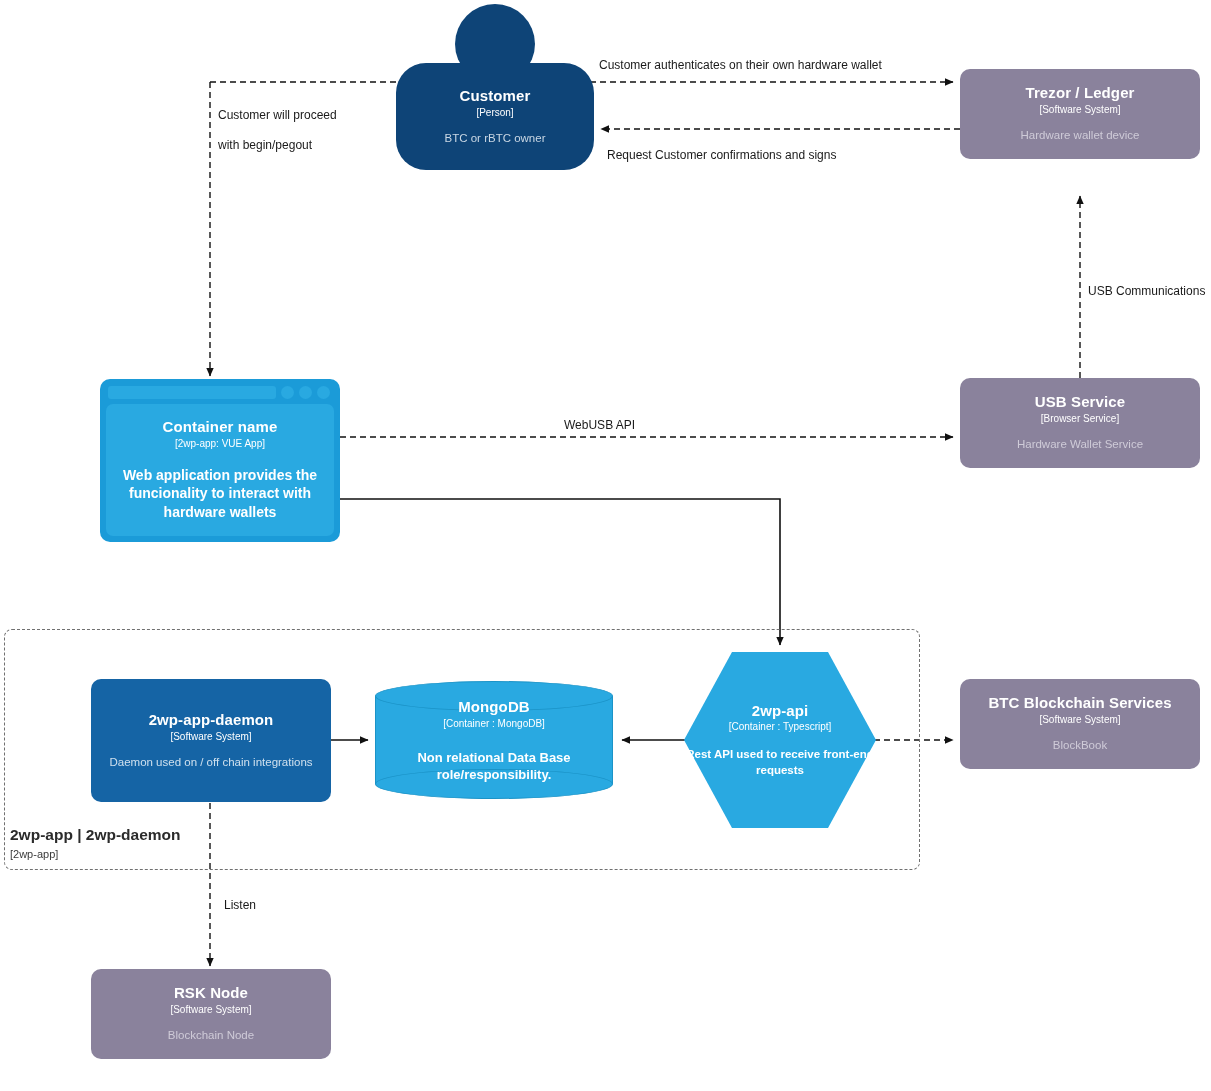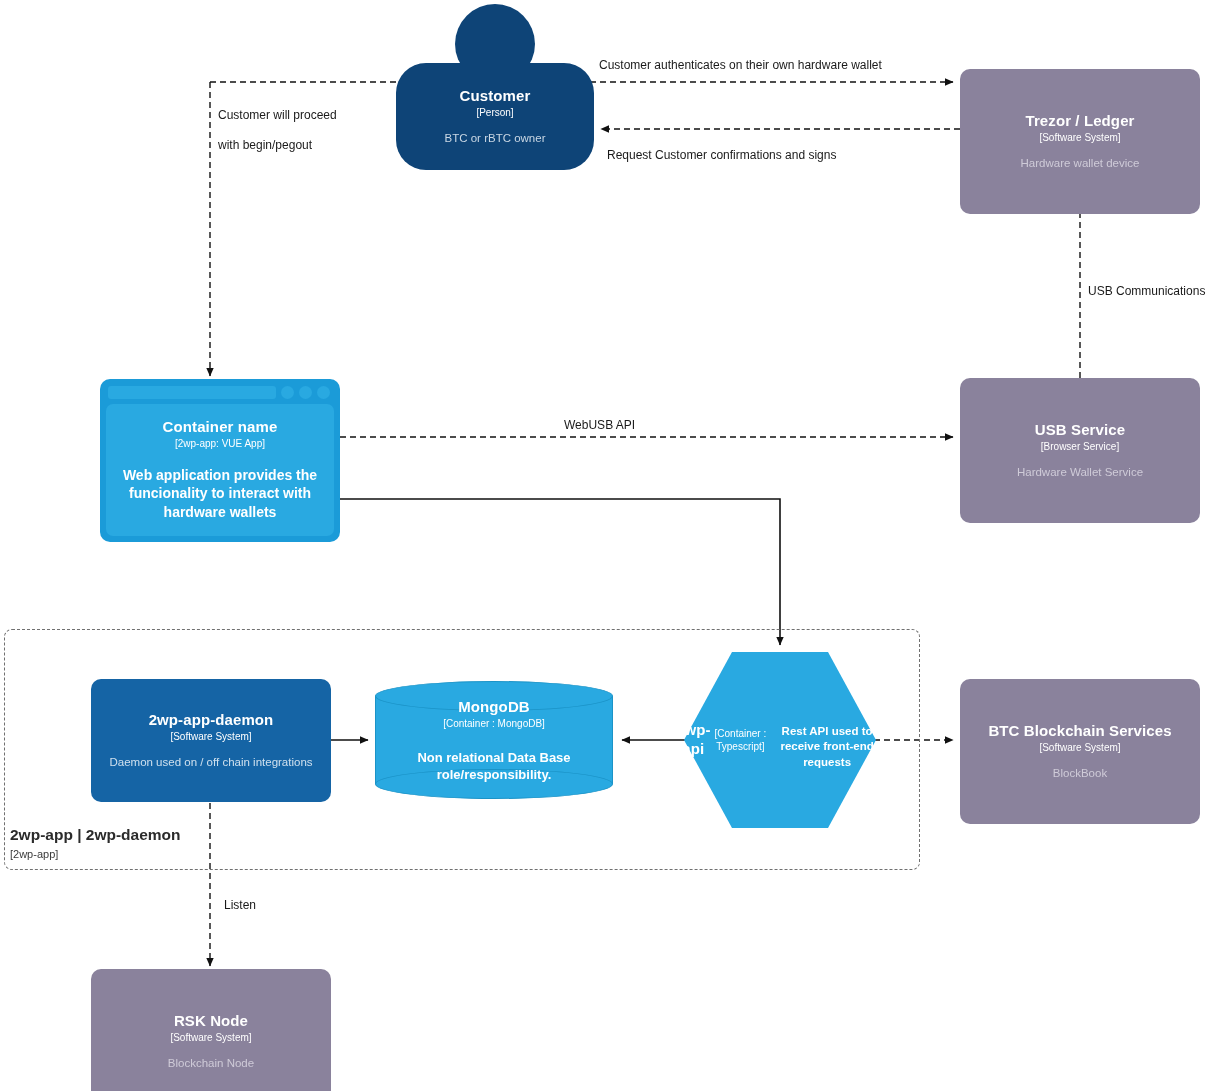--- a/index.html
+++ b/index.html
@@ -52,21 +52,21 @@
     font-size: 11.5px;
     line-height: 1.35;
     margin-top: 12px;
     color: #d8d6df;
   }
   
   .sys {
     background: #8a829c;
     border-radius: 10px;
     width: 240px;
-    height: 145px;
+    height: 90px;
     padding: 0 14px;
   }
   .sys .n-desc { color: #cfcbd8; }
 
   
   .sys-blue {
     background: #1564a5;
     border-radius: 10px;
     width: 240px;
     height: 123px;
@@ -235,21 +235,21 @@
     left: 0; top: 0;
     width: 192px; height: 176px;
     background: #29a9e1;
     clip-path: polygon(25% 0%, 75% 0%, 100% 50%, 75% 100%, 25% 100%, 0% 50%);
   }
   .hex-text {
     position: absolute;
     left: -8px; top: 0;
     width: 208px; height: 176px;
     display: flex;
-    flex-direction: row;
+    flex-direction: column;
     align-items: center;
     justify-content: center;
     text-align: center;
     color: #fff;
     z-index: 2;
   }
   .hex-text .n-desc {
     color: #ffffff;
     font-weight: bold;
     margin-top: 14px;

